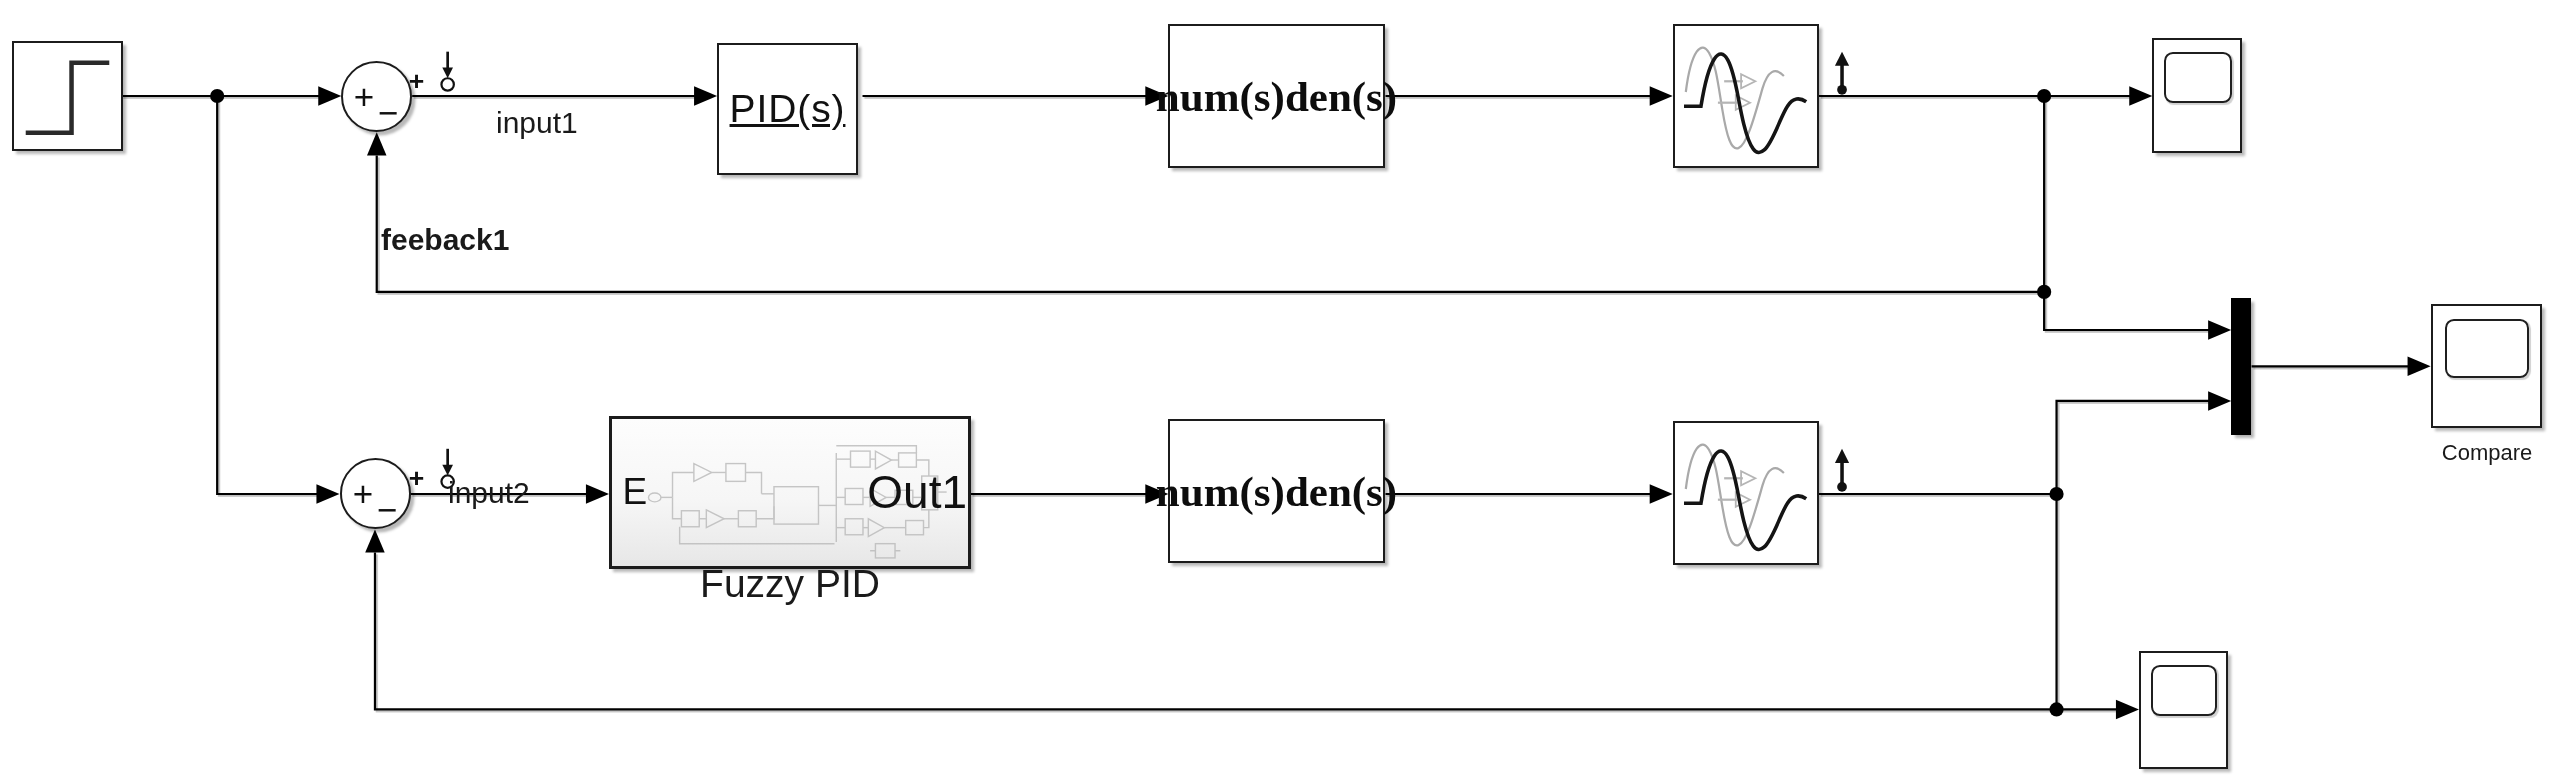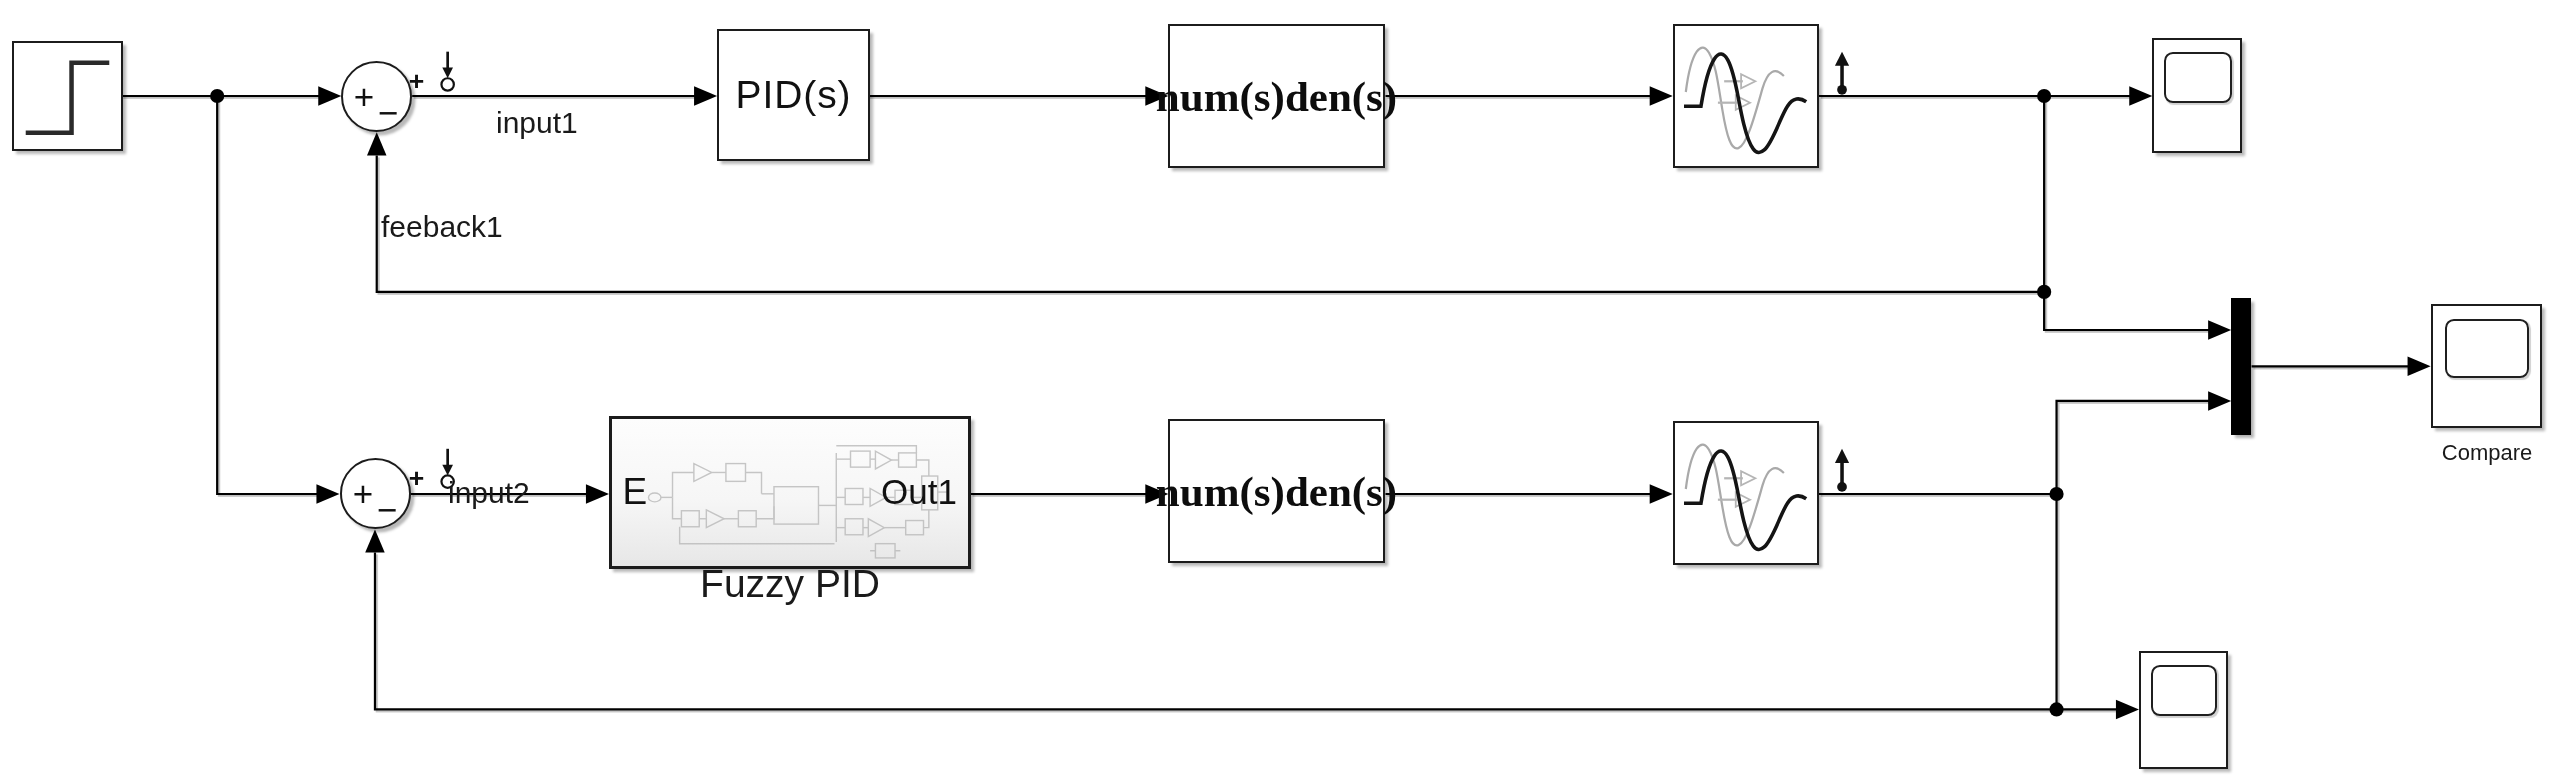--- a/index.html
+++ b/index.html
@@ -16,22 +16,22 @@
   .tf-block{display:flex;flex-direction:row;align-items:center;justify-content:center;
          font-family:"Liberation Serif",serif;font-weight:600;font-size:43px;color:#0d0d0d;}
   .frac-bar{width:135px;height:3.5px;background:#0d0d0d;margin:3.5px 0;}
   .scope .screen{position:absolute;border:2.7px solid #1f1f1f;border-radius:8.9px;
          box-shadow:1.8px 1.8px 0.9px rgba(0,0,0,0.18);}
   .mux{position:absolute;background:#000;z-index:2;box-shadow:3.5px 3.5px 2.7px rgba(0,0,0,0.3);}
   .fuzzy{background:linear-gradient(180deg,#fdfdfd 0%,#f6f6f6 55%,#e7e7e7 100%);
          border-width:3.5px;}
   .fuzzy .port-in{position:absolute;left:10.6px;top:50%;transform:translateY(-52%);
          font-size:37px;color:#111;}
-  .fuzzy .port-out{position:absolute;right:11px;top:50%;transform:translateY(-52%);
-         font-size:35px;color:#111;}
+  .fuzzy .port-out{position:absolute;right:1px;top:50%;transform:translateY(-52%);
+         font-size:46px;color:#111;}
   .thumb{position:absolute;left:0;top:0;width:100%;height:100%;}
   .label{position:absolute;z-index:3;font-size:30px;color:#1a1a1a;white-space:nowrap;}
   .caption{transform:translateX(-50%);text-align:center;}
   .delay-block{padding:0;}
   .delay-block svg{display:block;width:100%;height:100%;}
 </style>
 </head>
 <body>
 
 <div id="canvas">
@@ -117,21 +117,21 @@
     <svg viewBox="0 0 119 118" style="position:absolute;inset:0;width:100%;height:100%;">
       <path d="M13,100 H64 V22 H106" stroke="#2a2a2a" stroke-width="5" fill="none"></path>
     </svg>
   </div>
 
   <div class="block sum" style="left:341px;top:61px;width:71px;height:71px;">
     <span class="plus" style="left:21px;top:35px;">+</span>
     <span class="minus" style="left:45px;top:51px;">−</span>
   </div>
 
-  <div class="block pid-block" style="left:717px;top:29px;width:153px;height:132px;">
+  <div class="block pid-block" style="left:717px;top:43px;width:141px;height:132px;text-decoration:underline;">
     <span>PID(s)</span>
   </div>
 
   <div class="block tf-block" style="left:1168px;top:24px;width:217px;height:144px;">
     <span>num(s)</span>
     <div class="frac-bar"></div>
     <span>den(s)</span>
   </div>
 
   <div class="block delay-block" style="left:1673px;top:24px;width:146px;height:144px;">
@@ -231,17 +231,17 @@
       <polygon points="84,86 68,78 68,94" fill="none" stroke="#b5b5b5" stroke-width="2"></polygon>
       <path d="M10,90 H29 C38,34 50,22 59,38 C68,54 70,82 77,110 C84,138 91,147 100,139 C110,130 118,102 126,90 C132,80 140,80 147,85" stroke="#141414" stroke-width="4" fill="none"></path>
     </svg>
   </div>
 
   <div class="block scope" style="left:2139px;top:651px;width:89px;height:118px;">
     <div class="screen" style="left:9.8px;top:11.5px;width:62px;height:47px;"></div>
   </div>
 
   <div class="label" style="left:496px;top:106px;">input1</div>
-  <div class="label" style="left:381px;top:210px;">feeback1</div>
+  <div class="label" style="left:381px;top:223px;font-weight:bold;">feeback1</div>
   <div class="label" style="left:448px;top:476px;">input2</div>
 
 </div>
 
 
 </body></html>

